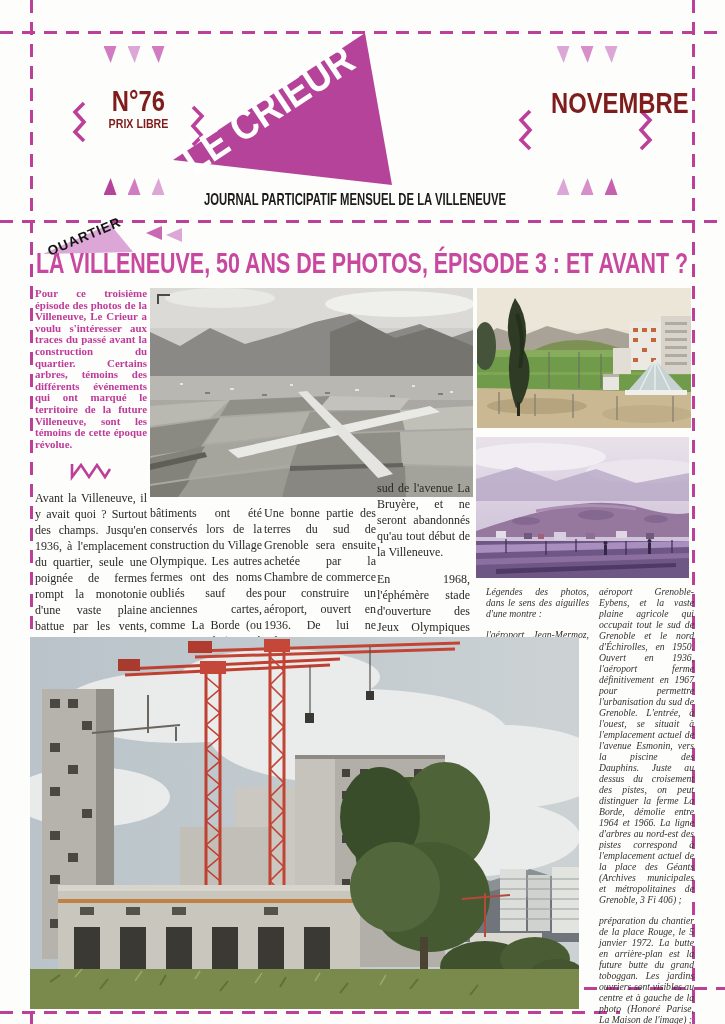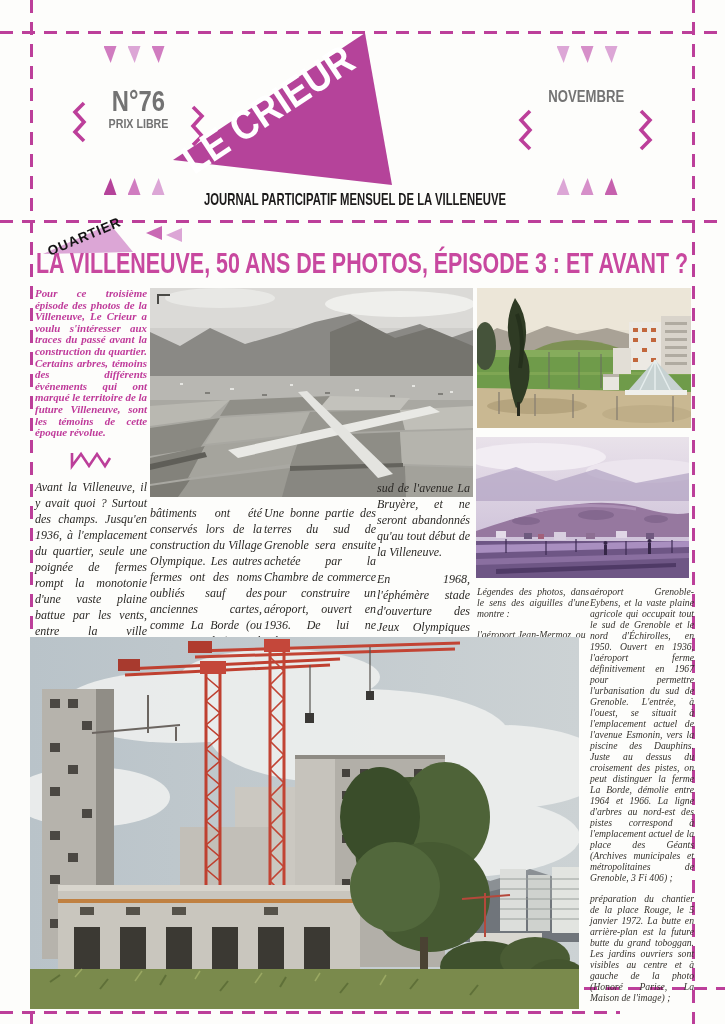--- a/index.html
+++ b/index.html
@@ -17,35 +17,35 @@
   
   .hdash{position:absolute;height:3px;
     background:repeating-linear-gradient(90deg,var(--accent) 0 13px,transparent 13px 22px);}
   .vdash{position:absolute;width:3px;
     background:repeating-linear-gradient(180deg,var(--accent) 0 13px,transparent 13px 22px);}
   
   .tri{display:inline-block;width:13px;height:17px;margin:0 3.5px;}
   .tri-down{clip-path:polygon(0 0,100% 0,55% 100%);}
   .tri-up{clip-path:polygon(0 100%,100% 100%,55% 0);}
   .tri-row{position:absolute;white-space:nowrap;}
-  .issue-block,.date-block{position:absolute;text-align:center;color:#737373;
+  .issue-block,.date-block{position:absolute;text-align:center;color:#7f1d1d;
     font-family:"Liberation Sans",sans-serif;font-weight:700;}
   .cx{display:inline-block;transform:scaleX(.82);transform-origin:center;white-space:nowrap;}
   .issue{font-size:29px;line-height:1.05;}
   .price{font-size:13px;line-height:1.2;}
-  .month{font-size:16px;line-height:1.1;}
+  .month{font-size:29px;line-height:1.1;}
   .year{font-size:26px;line-height:1.3;letter-spacing:6px;text-indent:6px;}
   .abs{position:absolute;}
   
   .col{position:absolute;text-align:justify;}
-  .col p{margin:0 0 11px 0;font-style:italic;}
+  .col p{margin:0 0 11px 0;}
   .body-text{font-size:12px;line-height:16px;}
   .intro-text{color:#bf3a9a;font-weight:700;font-size:10.9px;line-height:11.6px;}
   .legend{font-style:italic;font-size:9.7px;line-height:11px;color:#35322d;}
-  .legend p{margin:0 0 10px 0;}
+  .legend p{margin:0 0 10px 9px;}
   .zigzag-w{display:block;margin:7px auto 9px auto;}
   figure{margin:0;position:absolute;}
   figure svg{display:block;}
   .qtag{position:absolute;left:38px;top:212px;width:160px;height:52px;}
 </style>
 </head>
 <body>
 
 <div class="page">
 

